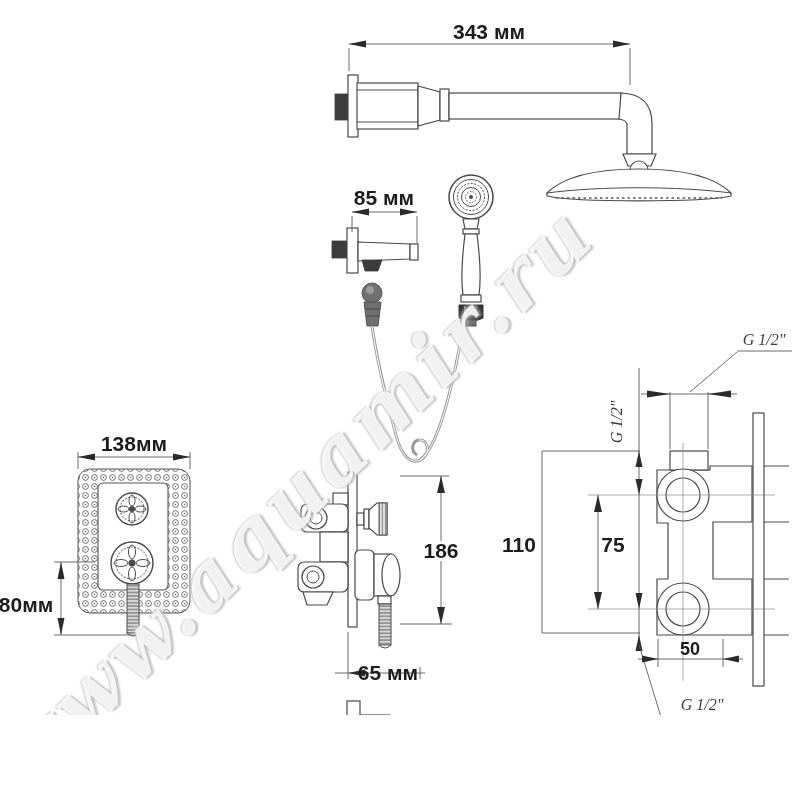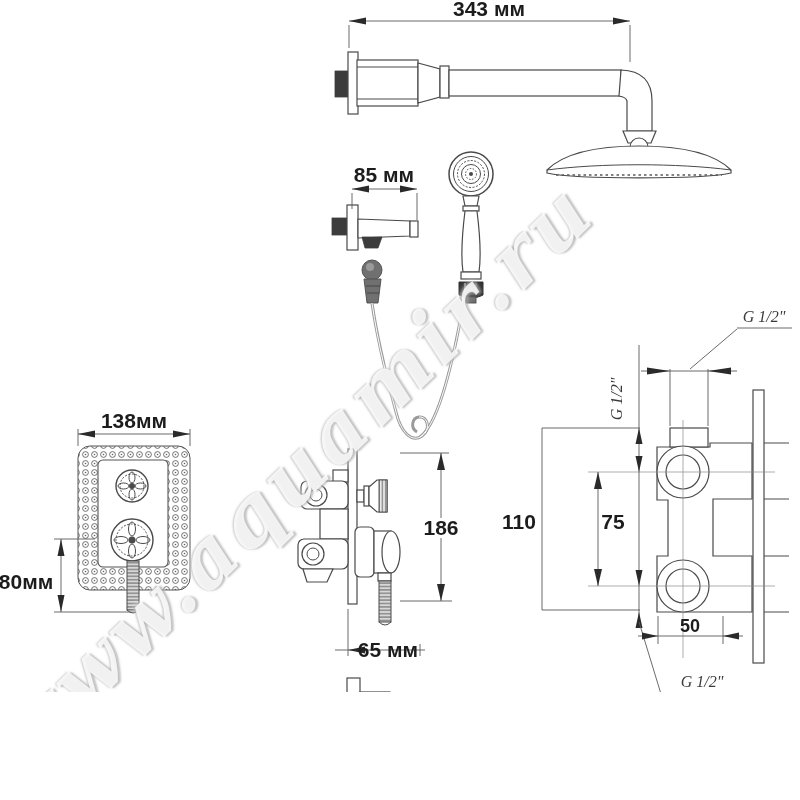--- a/index.html
+++ b/index.html
@@ -1,20 +1,20 @@
 <!DOCTYPE html>
 <html style="--background: #ffffff; --line: #4a4a4a; --dimension-text: #1c1c1c; --watermark-halo: #b5b5b5;"><head>
 <meta charset="utf-8">
 <style>
   :root{
     --line:#4a4a4a; --thin:#6f6f6f; --dim:#5a5a5a; --dimtext:#1c1c1c; --dark:#3c3c3c;
   }
   html,body{margin:0;padding:0;background:#fff;}
   .canvas{position:relative;width:800px;height:692px;background:#fff;overflow:hidden;
-          font-family:"Liberation Sans",sans-serif;}
+          font-family:"Liberation Sans",sans-serif;margin-top:23px;}
   svg text{font-family:"Liberation Sans",sans-serif;}
   .part{fill:#ffffff;stroke:var(--line);stroke-width:1.2;}
   .partthin{fill:none;stroke:var(--line);stroke-width:1;}
   .darkfill{fill:var(--dark);stroke:var(--dark);stroke-width:0.8;}
   .grayfill{fill:#707070;stroke:#4a4a4a;stroke-width:0.9;}
   .dimline{stroke:var(--dim);stroke-width:0.9;fill:none;}
   .dimarrow{fill:#2a2a2a;stroke:none;}
   .ctr{stroke:#8a8a8a;stroke-width:0.7;fill:none;}
   .dimtext{fill:var(--dimtext);font-weight:bold;font-size:18px;}
   .dimtext.big{font-size:21px;}

